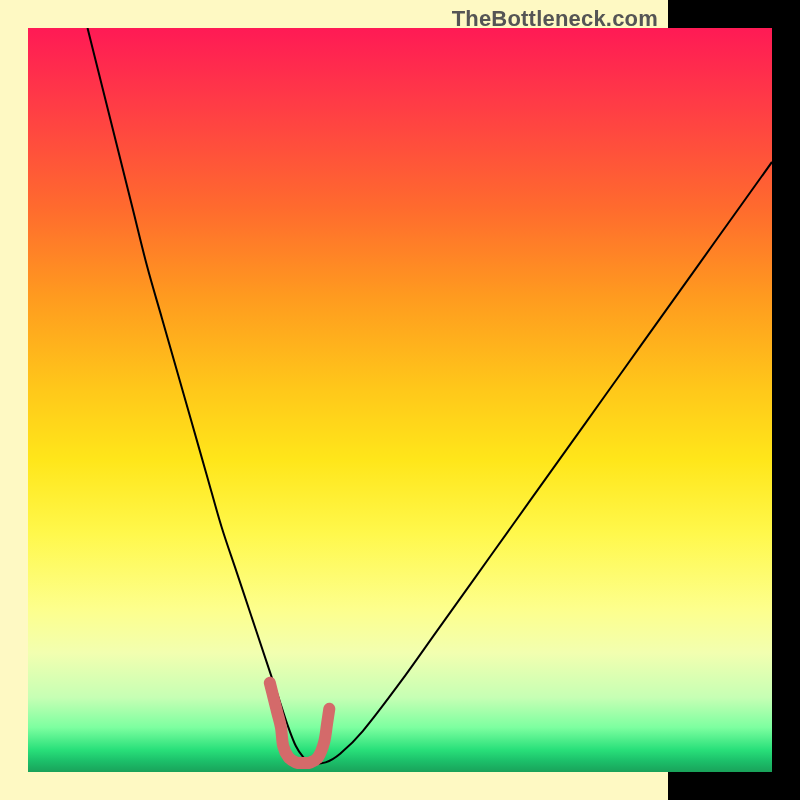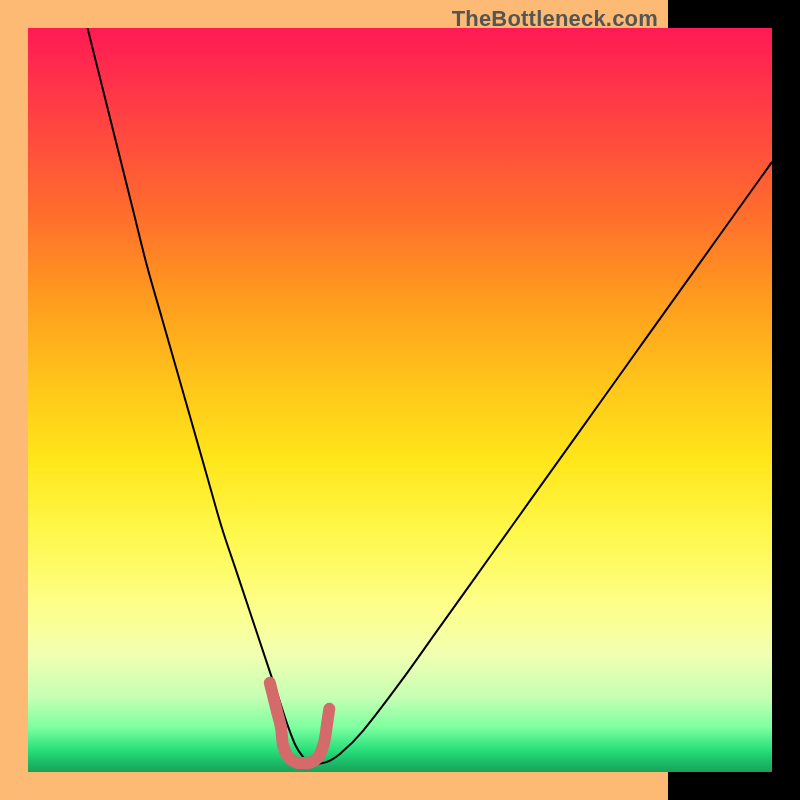--- a/index.html
+++ b/index.html
@@ -10,21 +10,21 @@
     background: #000;
     overflow: hidden;
     font-family: Arial, Helvetica, sans-serif;
   }
   .frame {
     position: absolute;
     left: 0;
     top: 0;
     width: 668px;
     height: 800px;
-    background: #fdba74;
+    background: #fef9c3;
   }
   .plot-area {
     position: absolute;
     left: 28px;
     top: 28px;
     width: 744px;
     height: 744px;
     background: linear-gradient(
       to bottom,
       #ff1a55 0%,

